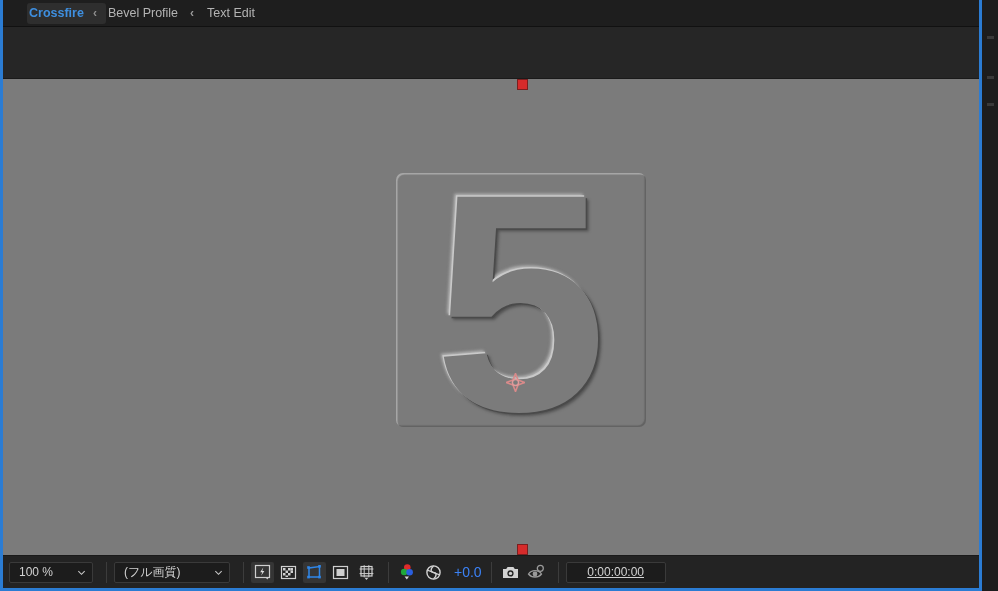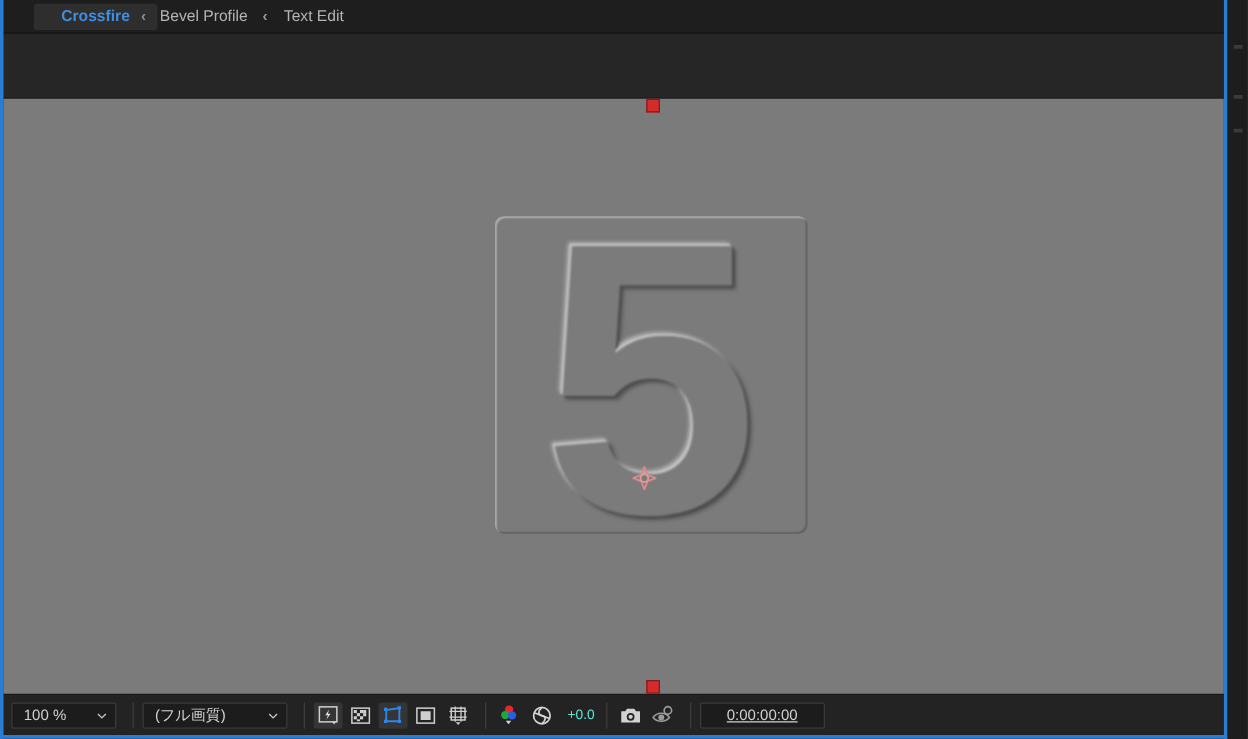--- a/index.html
+++ b/index.html
@@ -59,21 +59,21 @@
     display: flex;
     align-items: center;
     height: 21px;
     font-size: 12.5px;
     color: #b4b4b4;
     white-space: nowrap;
   }
   .crumb.active {
     background: #2e2e2e;
     border-radius: 3px;
-    padding: 0 9px 0 22px;
+    padding: 0 9px 0 2px;
     color: #3e8fe0;
     font-weight: bold;
   }
   .crumb.plain { padding: 0 2px; }
   .crumb-chevron {
     font-size: 12px;
     color: #9a9a9a;
     margin-left: 9px;
     font-weight: bold;
     line-height: 1;
@@ -208,22 +208,22 @@
     height: 21px;
     display: flex;
     align-items: center;
     justify-content: center;
     border-radius: 2px;
     margin-right: 3px;
     flex-shrink: 0;
   }
   .tb-btn.pressed { background: #353535; }
   .exposure-value {
-    font-size: 11px;
-    color: #5eead4;
+    font-size: 14px;
+    color: #3b82f6;
     margin-left: 6px;
     margin-right: 2px;
   }
   #timecode {
     height: 21px;
     background: #1c1c1c;
     border: 1px solid #3a3a3a;
     border-radius: 2px;
     display: flex;
     align-items: center;

